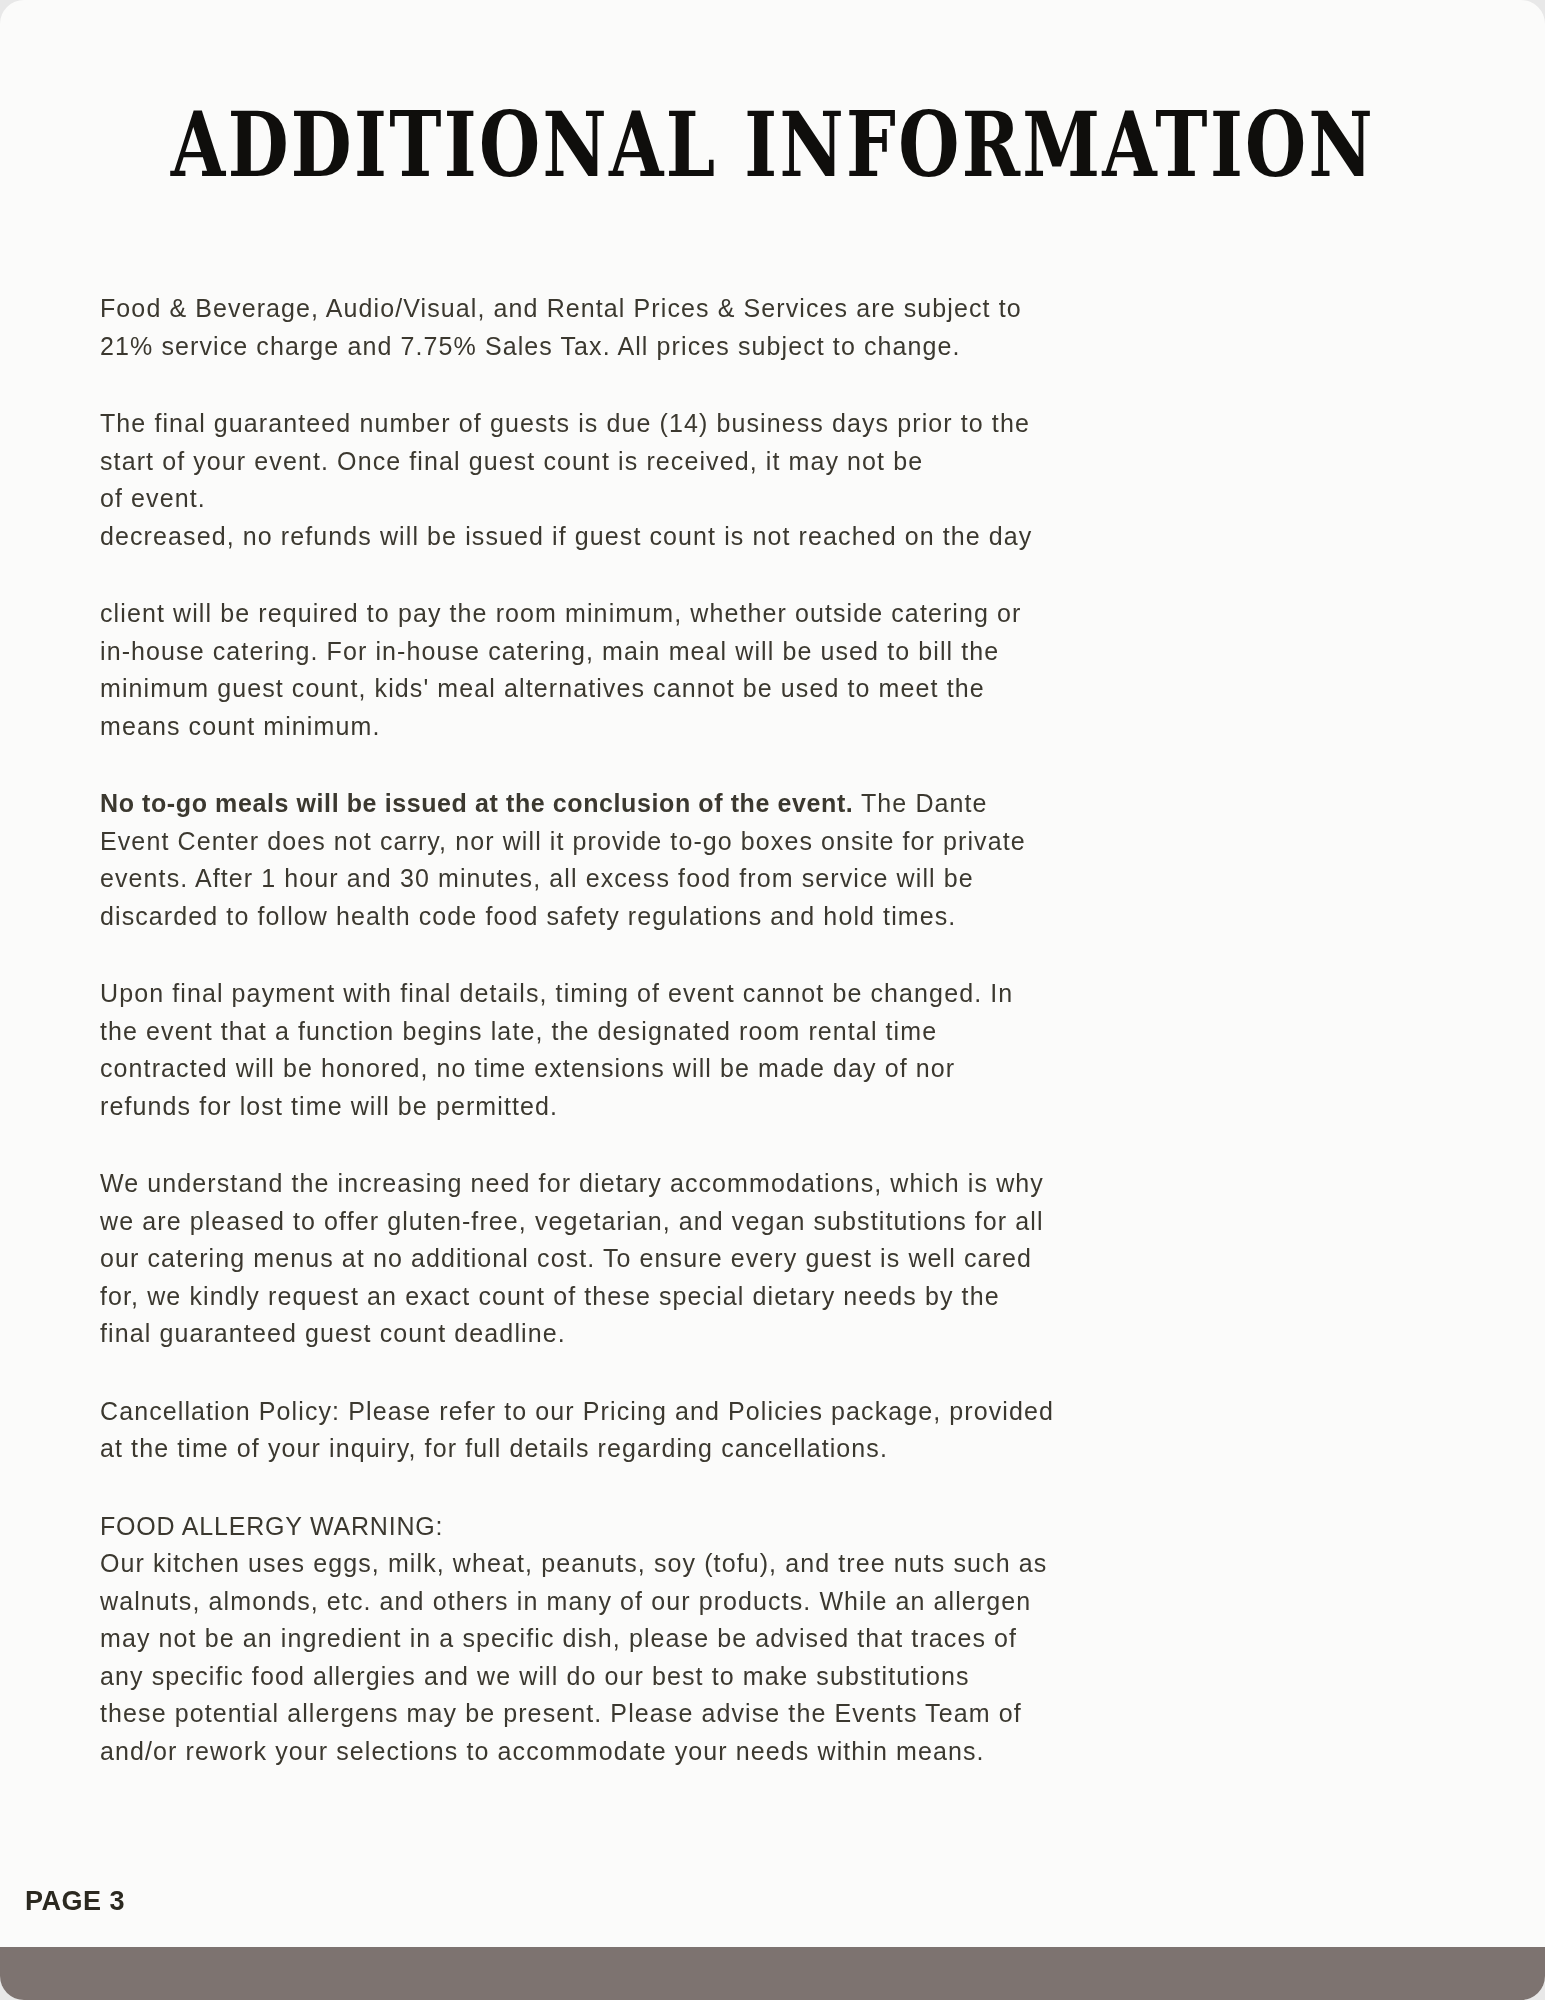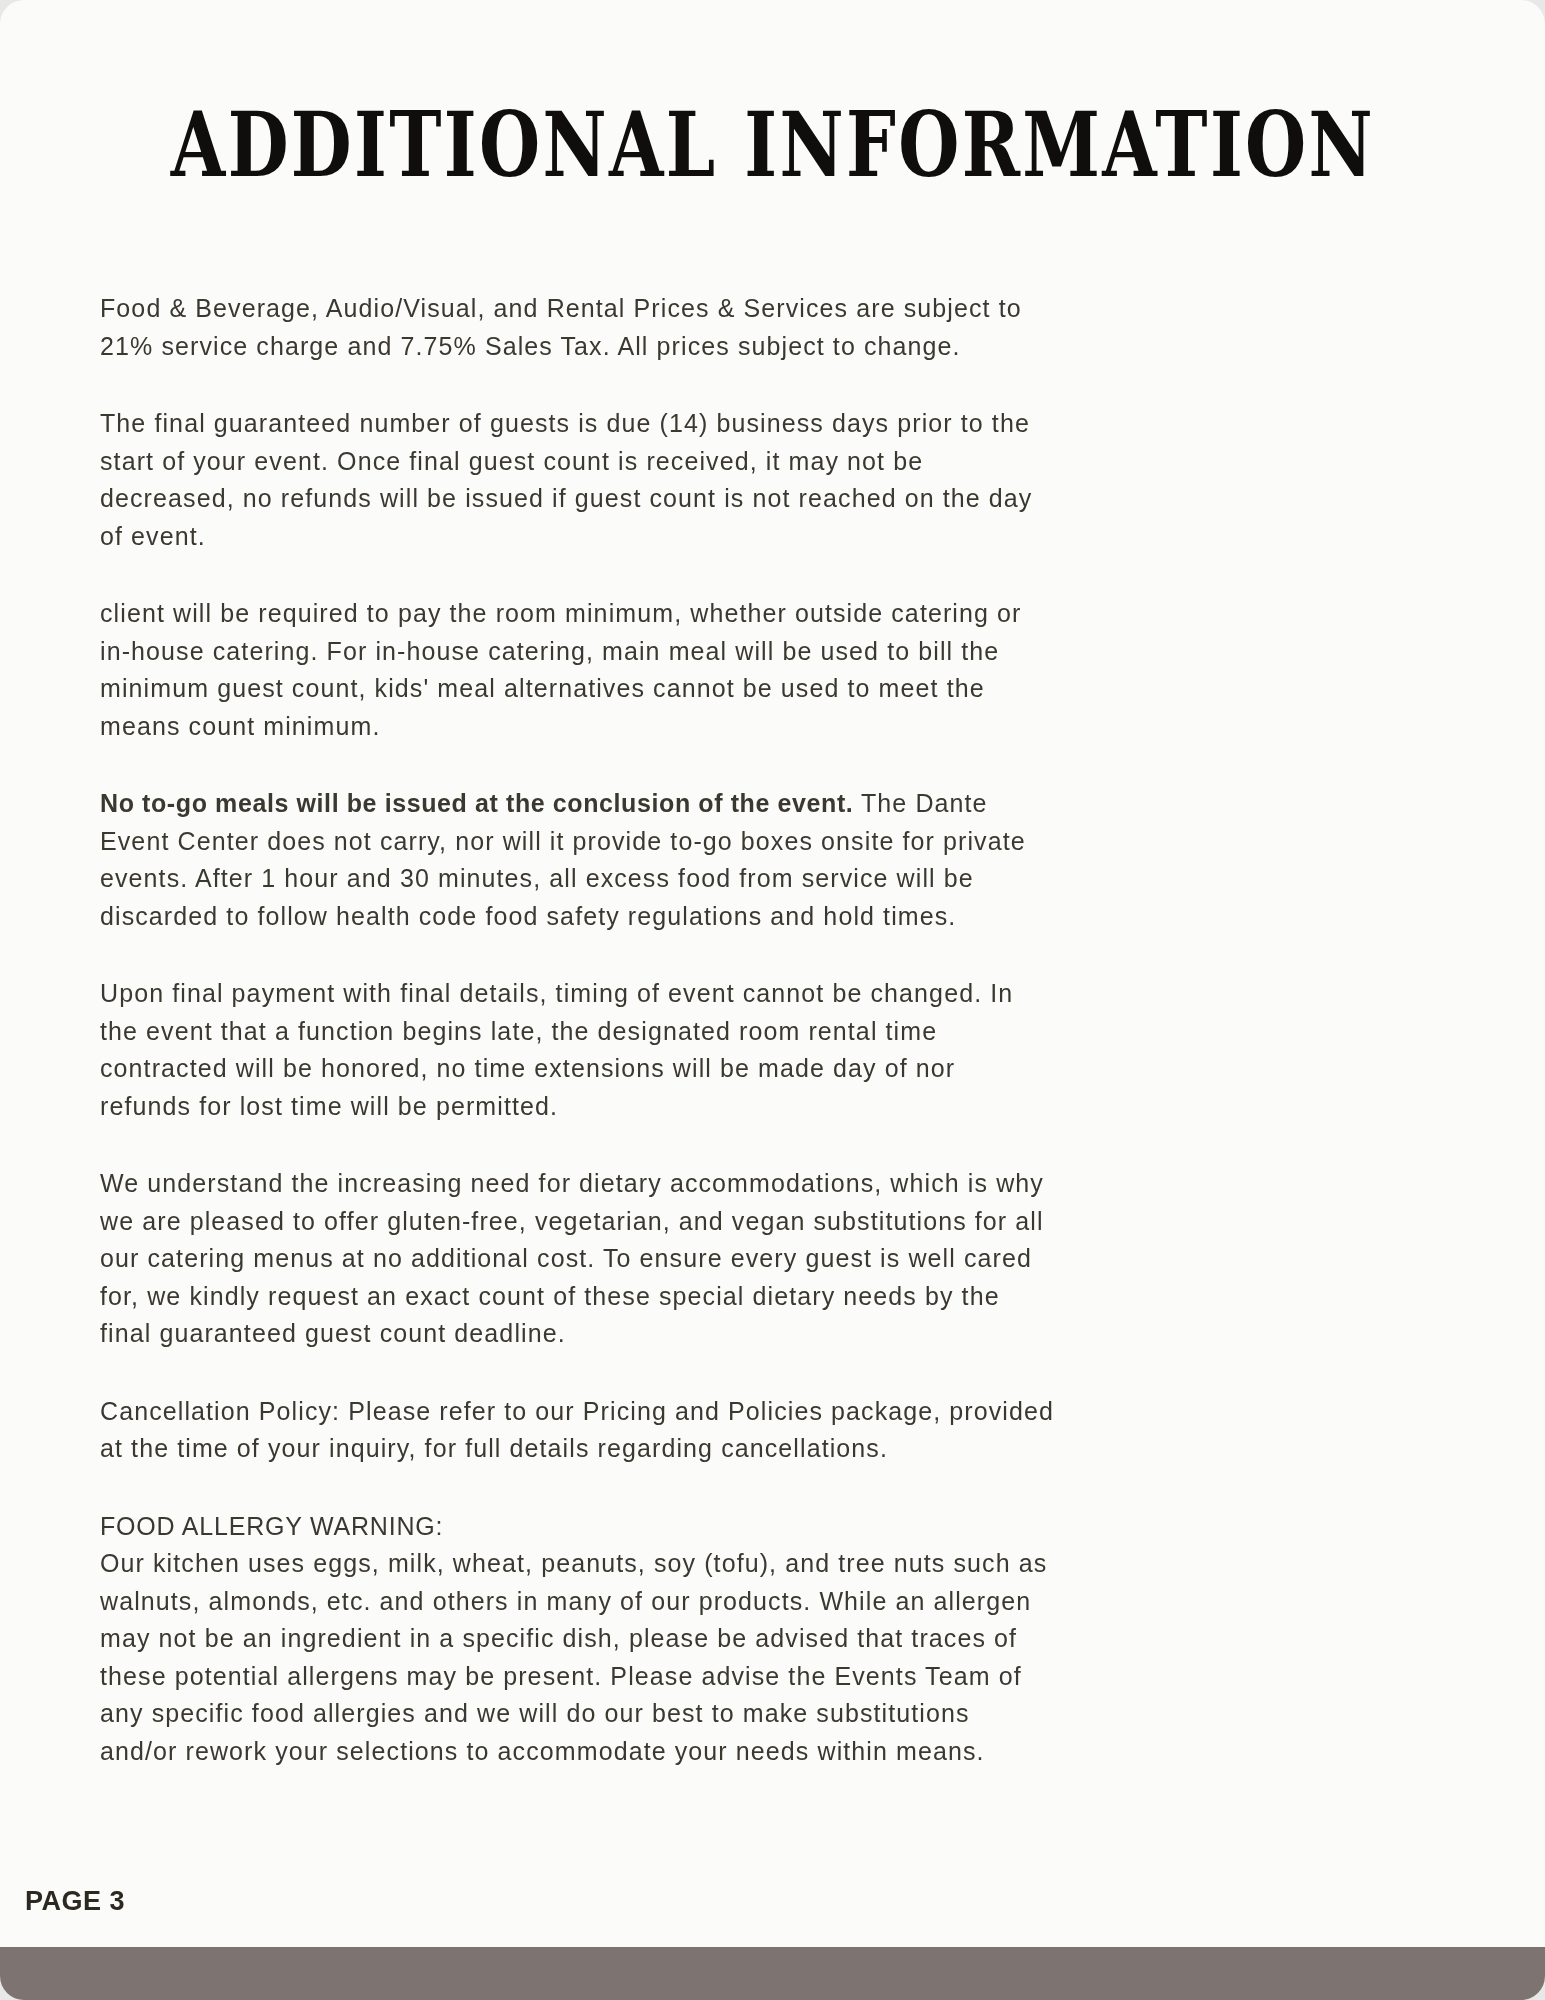--- a/index.html
+++ b/index.html
@@ -83,22 +83,22 @@
   <div class="content">
 
     <div class="para">
       <div class="line">Food &amp; Beverage, Audio/Visual, and Rental Prices &amp; Services are subject to</div>
       <div class="line">21% service charge and 7.75% Sales Tax. All prices subject to change.</div>
     </div>
 
     <div class="para">
       <div class="line">The final guaranteed number of guests is due (14) business days prior to the</div>
       <div class="line">start of your event. Once final guest count is received, it may not be</div>
+      <div class="line">of event.</div>
       <div class="line">decreased, no refunds will be issued if guest count is not reached on the day</div>
-      <div class="line">of event.</div>
     </div>
 
     <div class="para">
       <div class="line">client will be required to pay the room minimum, whether outside catering or</div>
       <div class="line">in-house catering. For in-house catering, main meal will be used to bill the</div>
       <div class="line">minimum guest count, kids' meal alternatives cannot be used to meet the</div>
       <div class="line">means count minimum.</div>
     </div>
 
     <div class="para">
@@ -126,22 +126,22 @@
     <div class="para">
       <div class="line">Cancellation Policy: Please refer to our Pricing and Policies package, provided</div>
       <div class="line">at the time of your inquiry, for full details regarding cancellations.</div>
     </div>
 
     <div class="para">
       <div class="line heading-line">FOOD ALLERGY WARNING:</div>
       <div class="line">Our kitchen uses eggs, milk, wheat, peanuts, soy (tofu), and tree nuts such as</div>
       <div class="line">walnuts, almonds, etc. and others in many of our products. While an allergen</div>
       <div class="line">may not be an ingredient in a specific dish, please be advised that traces of</div>
+      <div class="line">any specific food allergies and we will do our best to make substitutions</div>
       <div class="line">these potential allergens may be present. Please advise the Events Team of</div>
-      <div class="line">any specific food allergies and we will do our best to make substitutions</div>
       <div class="line">and/or rework your selections to accommodate your needs within means.</div>
     </div>
 
   </div>
 
   <div class="footer-label">PAGE 3</div>
   <div class="footer-bar"></div>
 
 </div>
 

